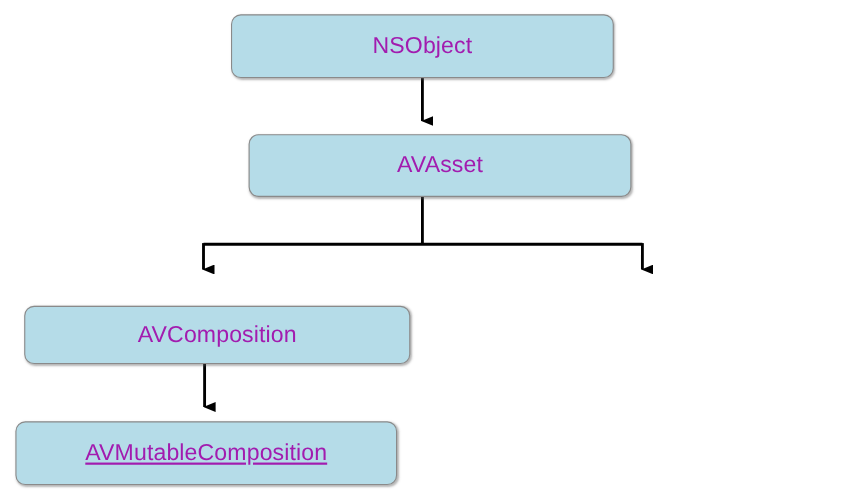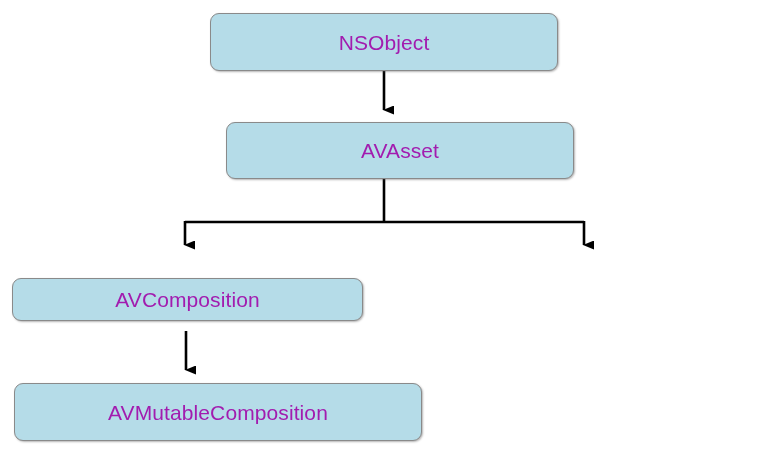--- a/index.html
+++ b/index.html
@@ -44,23 +44,23 @@
     line-height: 1;
     white-space: nowrap;
     z-index: 2;
   }
   .node-label {
     display: block;
     transform: translateY(-0.5px);
   }
   #node-nsobject       { left: 210px; top: 13px;  width: 348px; height: 58px; }
   #node-avasset        { left: 210px; top: 122px; width: 348px; height: 57px; margin-left: 16px; }
-  #node-avcomposition  { left: 12px;  top: 278px; width: 351px; height: 43px; }
+  #node-avcomposition  { left: 22px;  top: 278px; width: 351px; height: 53px; }
   #node-avurlasset     { left: 410px; top: 278px; width: 349px; height: 53px; }
-  #node-avmutablecomposition { left: 14px; top: 383px; width: 408px; height: 58px; }
+  #node-avmutablecomposition { left: 14px; top: 383px; width: 347px; height: 58px; text-decoration: underline; }
 </style>
 </head>
 <body>
 
 <div id="canvas">
 
   <svg id="connector-layer" width="768" height="456" viewBox="0 0 768 456" xmlns="http://www.w3.org/2000/svg">
     <defs>
       <marker id="arrowhead" markerWidth="9" markerHeight="11" refX="4.5" refY="10" orient="auto" markerUnits="userSpaceOnUse">
         <path d="M 0,0 L 9,0 L 4.5,11 Z" fill="#000000"></path>

